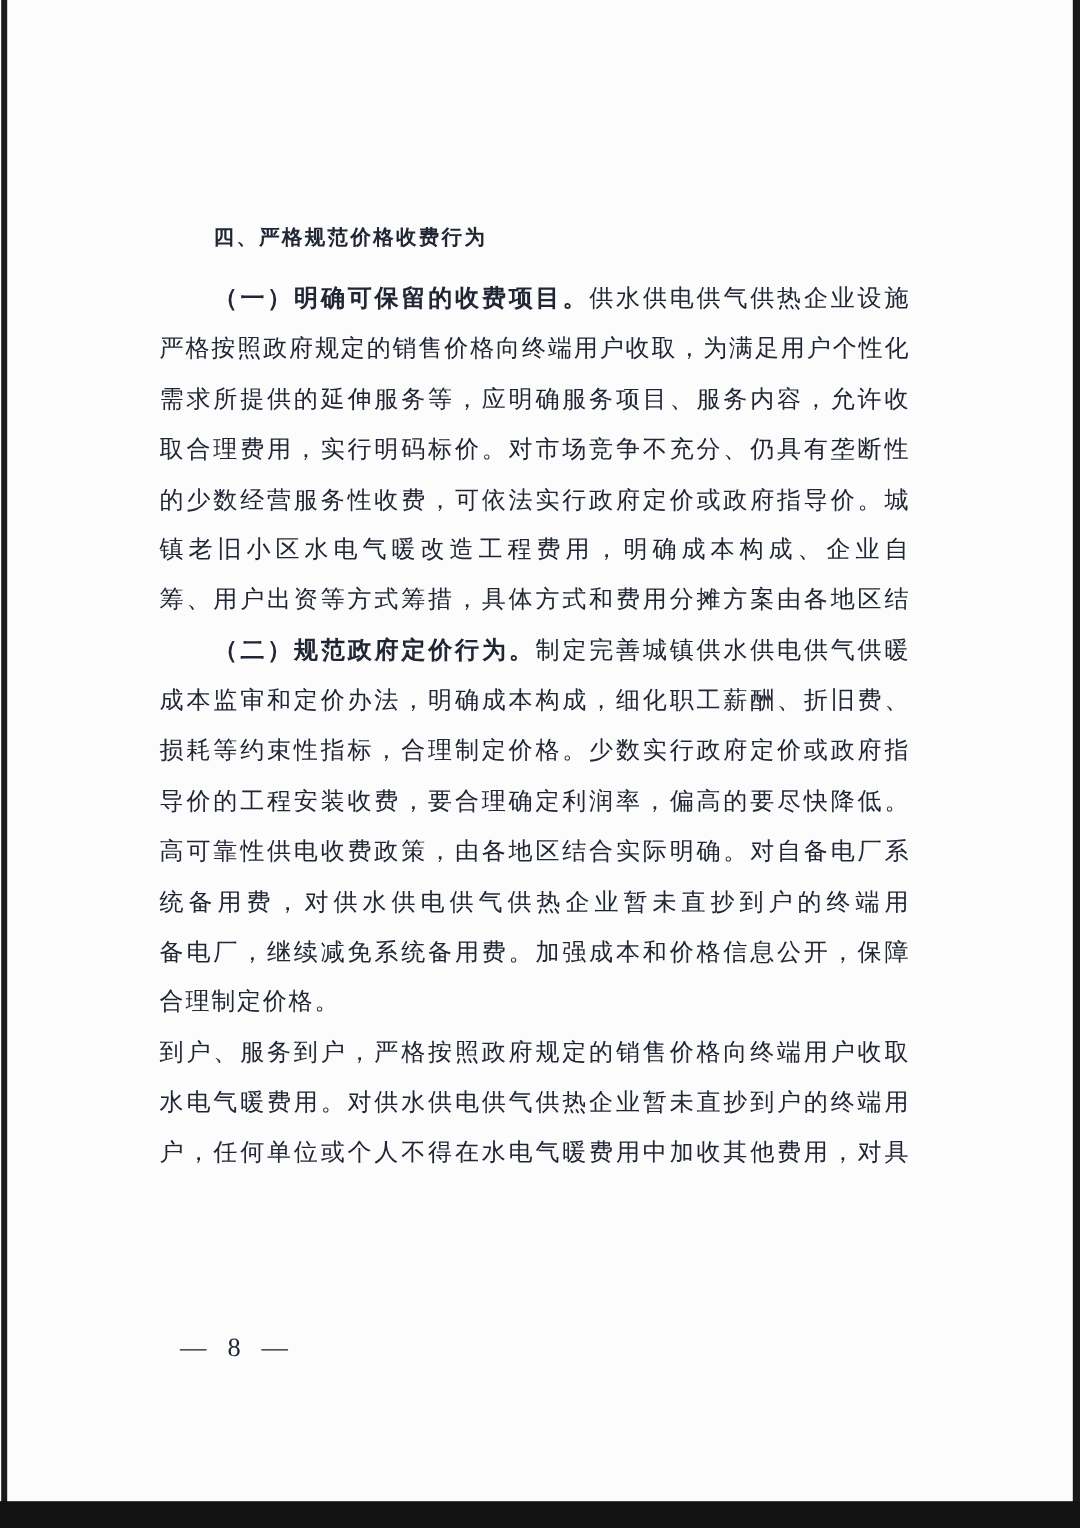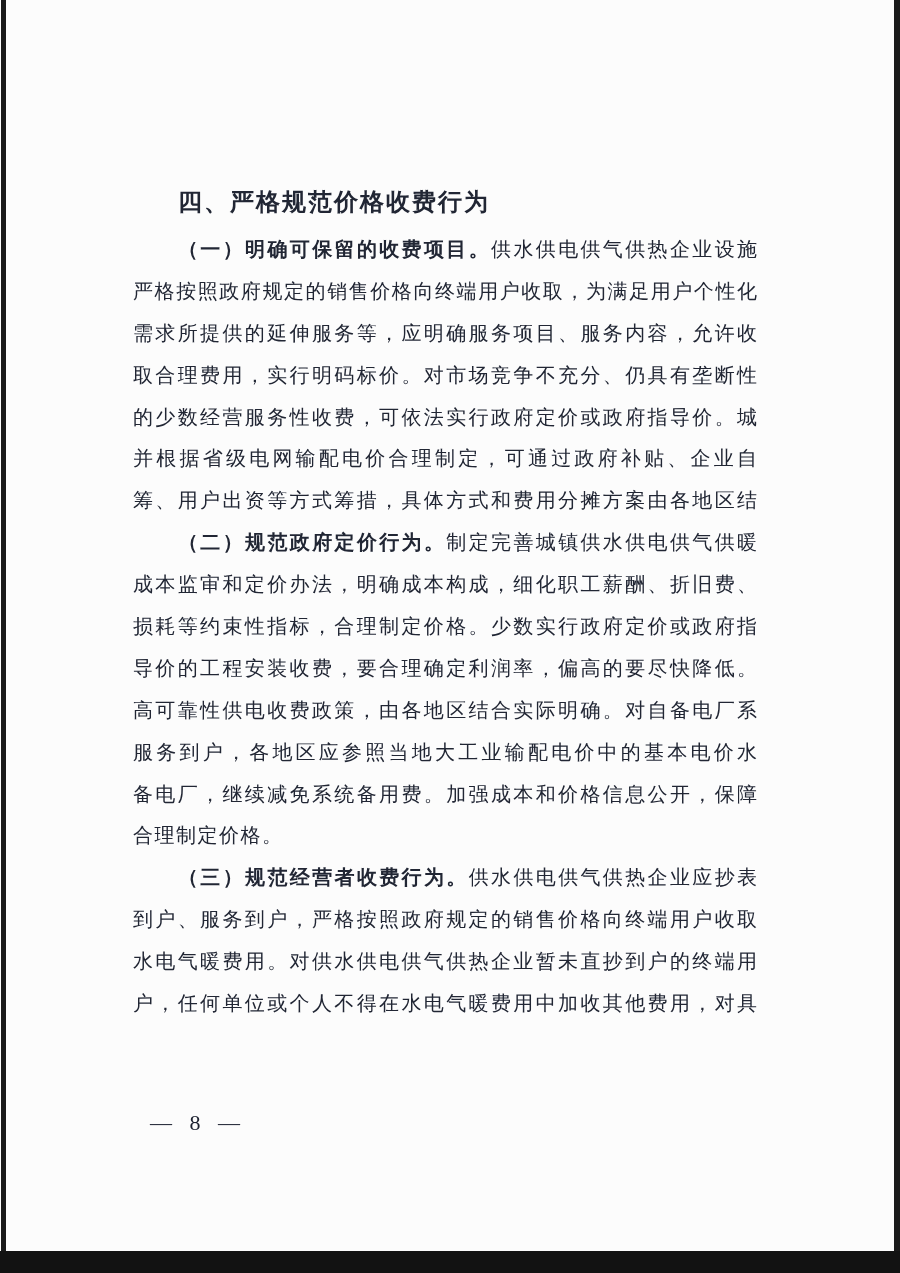--- a/index.html
+++ b/index.html
@@ -23,21 +23,21 @@
     background: #1a1a1a;
   }
   .border-bottom {
     position: absolute; left: 0; bottom: 0;
     width: 100%; height: 22px;
     background: #121212;
   }
   .heading {
     position: absolute; left: 133px; top: 186px;
     width: 624px; margin: 0;
-    font-size: 24px; font-weight: bold;
+    font-size: 17px; font-weight: bold;
     letter-spacing: 2px;
     text-indent: 45px;
     white-space: nowrap;
   }
   .lines {
     position: absolute; left: 133px; top: 229px;
     width: 624px;
     font-size: 20px;
     font-weight: 500;
   }
@@ -72,30 +72,29 @@
   <div class="border-bottom"></div>
 
   <h1 class="heading">四、严格规范价格收费行为</h1>
 
   <div class="lines" id="lines">
       <div class="line justify indent"><span class="lead">（一）明确可保留的收费项目。</span>供水供电供气供热企业设施</div>
       <div class="line justify">严格按照政府规定的销售价格向终端用户收取，为满足用户个性化</div>
       <div class="line justify">需求所提供的延伸服务等，应明确服务项目、服务内容，允许收</div>
       <div class="line justify">取合理费用，实行明码标价。对市场竞争不充分、仍具有垄断性</div>
       <div class="line justify">的少数经营服务性收费，可依法实行政府定价或政府指导价。城</div>
-      <div class="line justify">并根据省级电网输配电价合理制定，可通过政府补贴、企业自</div>
+      <div class="line justify">镇老旧小区水电气暖改造工程费用，明确成本构成、企业自</div>
       <div class="line justify">筹、用户出资等方式筹措，具体方式和费用分摊方案由各地区结</div>
       <div class="line justify indent"><span class="lead">（二）规范政府定价行为。</span>制定完善城镇供水供电供气供暖</div>
       <div class="line justify">成本监审和定价办法，明确成本构成，细化职工薪酬、折旧费、</div>
       <div class="line justify">损耗等约束性指标，合理制定价格。少数实行政府定价或政府指</div>
       <div class="line justify">导价的工程安装收费，要合理确定利润率，偏高的要尽快降低。</div>
       <div class="line justify">高可靠性供电收费政策，由各地区结合实际明确。对自备电厂系</div>
-      <div class="line justify">服务到户，各地区应参照当地大工业输配电价中的基本电价水</div>
+      <div class="line justify">统备用费，对供水供电供气供热企业暂未直抄到户的终端用</div>
       <div class="line justify">备电厂，继续减免系统备用费。加强成本和价格信息公开，保障</div>
       <div class="line">合理制定价格。</div>
-      <div class="line justify indent"><span class="lead">（三）规范经营者收费行为。</span>供水供电供气供热企业应抄表</div>
       <div class="line justify">到户、服务到户，严格按照政府规定的销售价格向终端用户收取</div>
       <div class="line justify">水电气暖费用。对供水供电供气供热企业暂未直抄到户的终端用</div>
       <div class="line justify">户，任何单位或个人不得在水电气暖费用中加收其他费用，对具</div>
     </div>
 
   <div class="footer">— 8 —</div>
 </div>
 
 </body></html>

